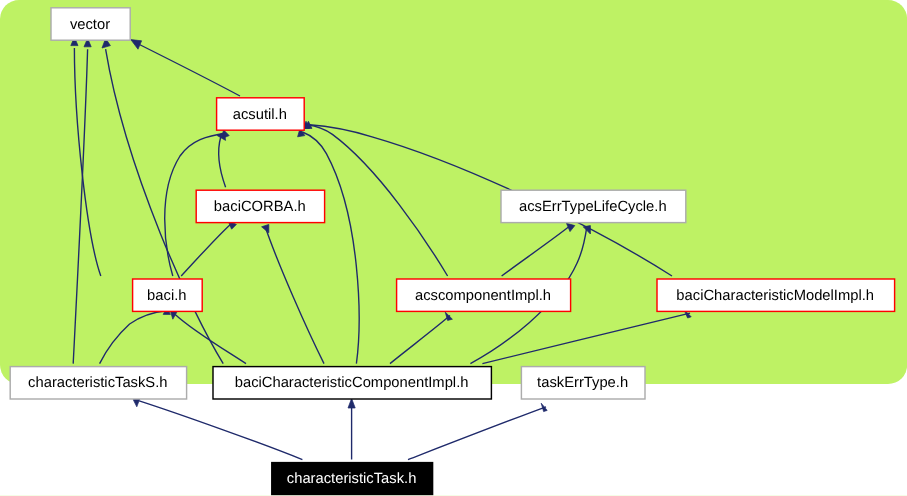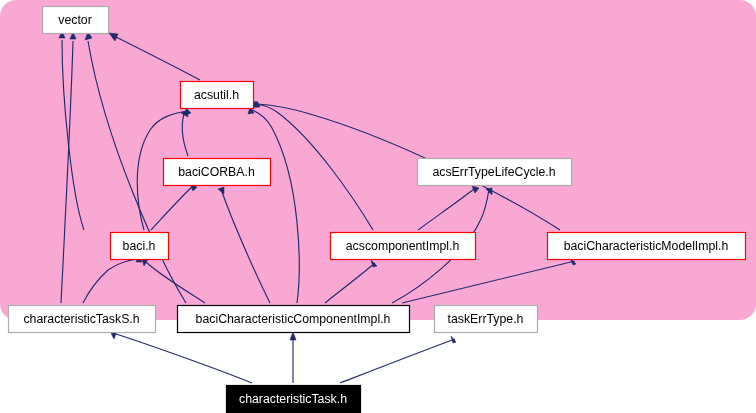--- a/index.html
+++ b/index.html
@@ -11,21 +11,21 @@
   body {
     width: 756px;
     height: 413px;
     overflow: hidden;
     font-family: "Liberation Sans", sans-serif;
   }
   #graph-root {
     position: relative;
     width: 756px;
     height: 320px;
-    background: #f9a8d4;
+    background: #bef264;
     border-radius: 16px;
   }
   svg.graph-canvas {
     position: absolute;
     left: 0;
     top: 0;
     width: 756px;
     height: 413px;
     display: block;
   }

